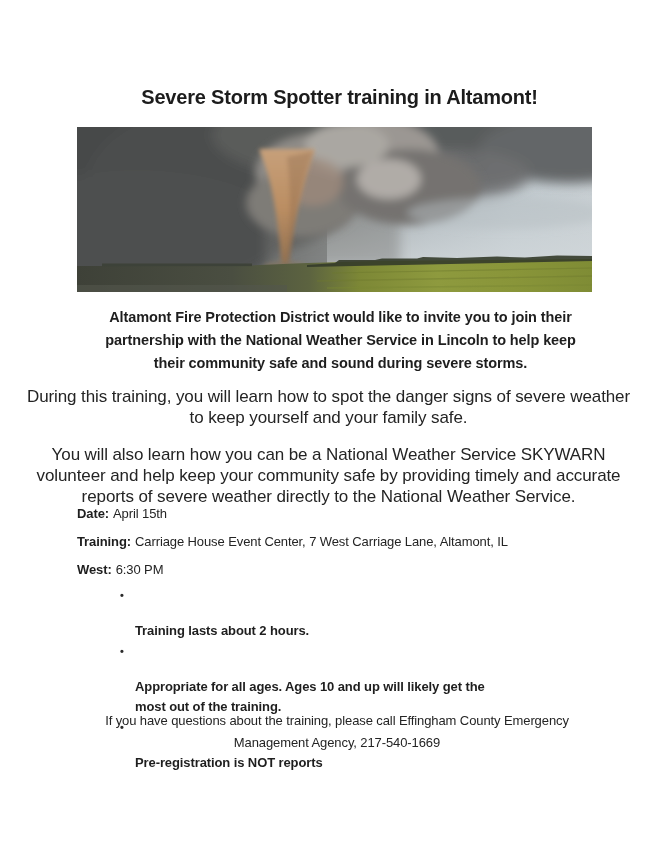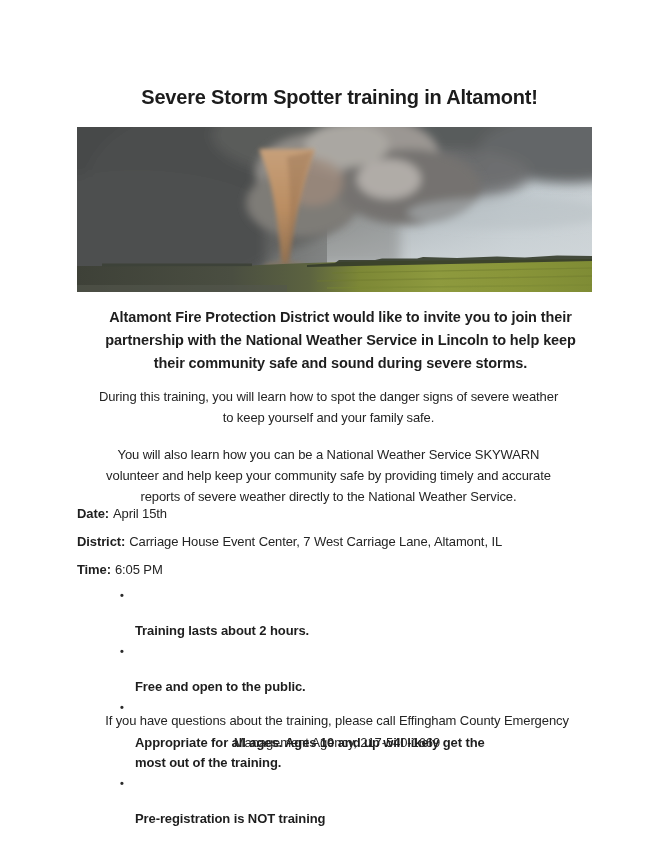--- a/index.html
+++ b/index.html
@@ -20,21 +20,21 @@
     padding-left:11px;
   }
   .photo{
     position:absolute;top:127px;left:77px;width:515px;height:165px;
     overflow:hidden;
   }
   .photo svg{display:block;width:515px;height:165px;}
   .para{
     position:absolute;left:0;width:657px;
     text-align:center;
-    font-size:13px;line-height:21px;letter-spacing:-0.1px;
+    font-size:17px;line-height:21px;letter-spacing:-0.1px;
     white-space:pre-line;
   }
   .para.bold{
     font-weight:bold;font-size:14.5px;line-height:23px;color:#1e1e1e;
   }
   .intro{top:306px;padding-left:12px;}
   .p1{top:386px;}
   .p2{top:444px;}
   .details{
     position:absolute;left:77px;top:504px;width:520px;
@@ -160,39 +160,36 @@
 
   <div class="para p2">You will also learn how you can be a National Weather Service SKYWARN
 volunteer and help keep your community safe by providing timely and accurate
 reports of severe weather directly to the National Weather Service.</div>
 
   <div class="details">
     <div class="detail-row">
       <span class="detail-label">Date:</span><span>April 15th</span>
     </div>
     <div class="detail-row">
-      <span class="detail-label">District:</span><span>Carriage House Event Center, 7 West Carriage Lane, Altamont, IL</span>
+      <span class="detail-label">Training:</span><span>Carriage House Event Center, 7 West Carriage Lane, Altamont, IL</span>
     </div>
     <div class="detail-row">
-      <span class="detail-label">Time:</span><span>6:05 PM</span>
+      <span class="detail-label">West:</span><span>6:30 PM</span>
     </div>
   </div>
 
   <div class="bullets">
     <div class="bullet-row">
       <span class="bullet-text">Training lasts about 2 hours.</span>
     </div>
     <div class="bullet-row">
-      <span class="bullet-text">Free and open to the public.</span>
-    </div>
-    <div class="bullet-row">
       <span class="bullet-text">Appropriate for all ages. Ages 10 and up will likely get the
 most out of the training.</span>
     </div>
     <div class="bullet-row">
-      <span class="bullet-text">Pre-registration is NOT training</span>
+      <span class="bullet-text">Pre-registration is NOT reports</span>
     </div>
   </div>
 
   <div class="closing">If you have questions about the training, please call Effingham County Emergency
 Management Agency, 217-540-1669</div>
 
 </div>
 
 </body></html>

